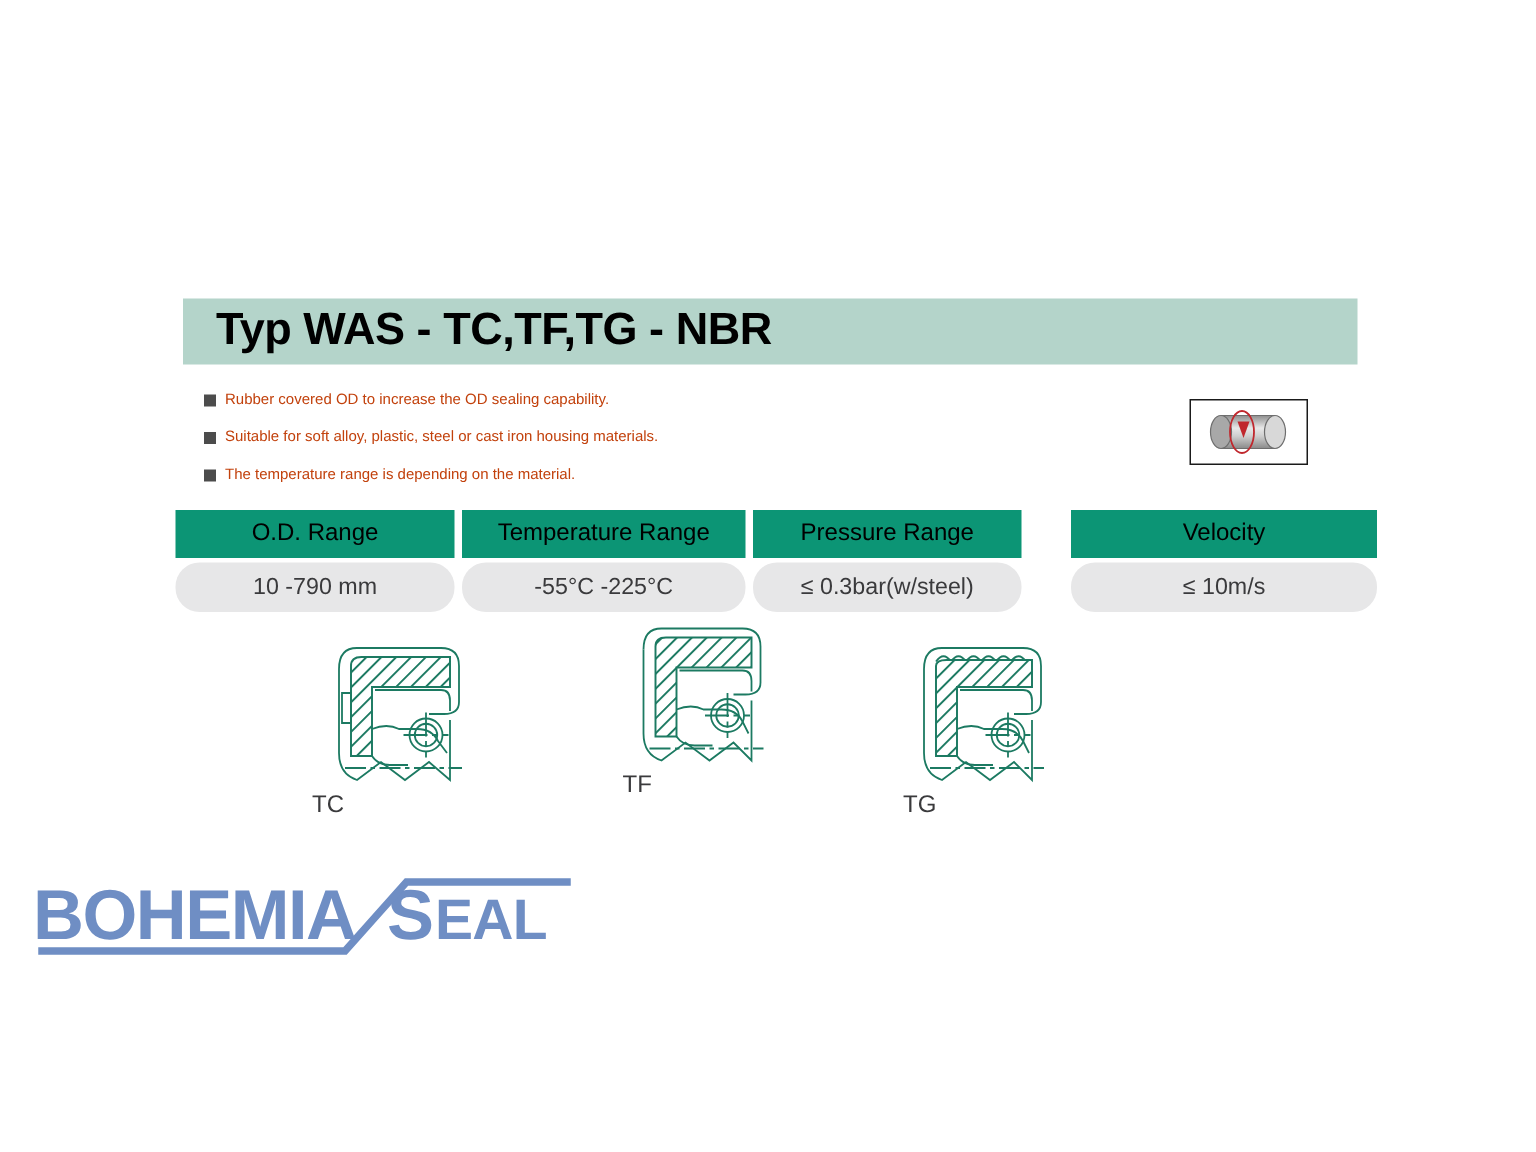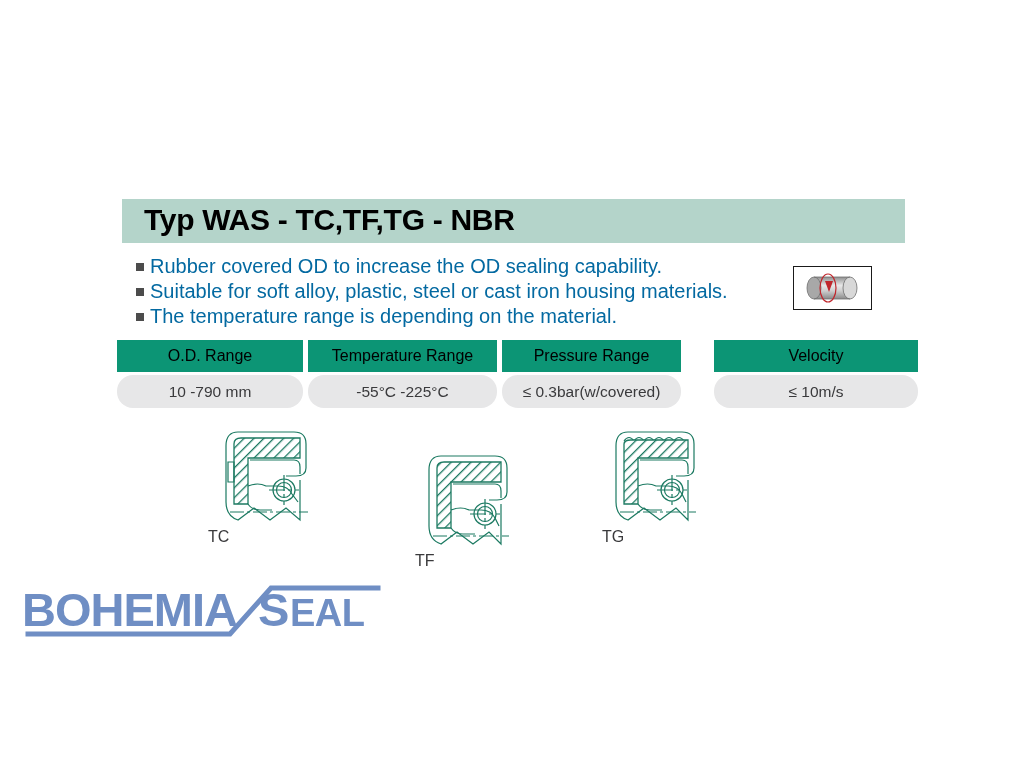--- a/index.html
+++ b/index.html
@@ -54,22 +54,22 @@
   }
   .bullet-mark {
     width: 8px;
     height: 8px;
     background: #4c4c4c;
     margin-top: 6px;
     margin-right: 6px;
     flex: none;
   }
   .bullet-text {
-    font-size: 20px;
-    color: #0369a1;
+    font-size: 10px;
+    color: #c2410c;
     line-height: 19px;
     white-space: nowrap;
   }
 
   
   #shaft-icon {
     position: absolute;
     left: 793px;
     top: 266px;
     width: 79px;
@@ -189,21 +189,21 @@
     <div class="tbl-cell">10 -790 mm</div>
   </div>
 
   <div class="tbl-col" style="left:191px; width:189px;">
     <div class="tbl-head">Temperature Range</div>
     <div class="tbl-cell">-55°C -225°C</div>
   </div>
 
   <div class="tbl-col" style="left:385px; width:179px;">
     <div class="tbl-head">Pressure Range</div>
-    <div class="tbl-cell">≤ 0.3bar(w/covered)</div>
+    <div class="tbl-cell">≤ 0.3bar(w/steel)</div>
   </div>
 
   <div class="tbl-col" style="left:597px; width:204px;">
     <div class="tbl-head">Velocity</div>
     <div class="tbl-cell">≤ 10m/s</div>
   </div>
 
 </div>
 
 <div class="seal-fig" style="left:208px; top:424px; width:122px; height:126px;">
@@ -231,21 +231,21 @@
       <circle cx="76" cy="66" r="7.5"></circle>
       <line x1="61" y1="66" x2="91" y2="66" stroke-dasharray="16 3 4 3"></line>
       <line x1="76" y1="51" x2="76" y2="81" stroke-dasharray="16 3 4 3"></line>
 
       <line x1="22" y1="88" x2="100" y2="88" stroke-dasharray="14 3 3 3"></line>
     </g>
   </svg>
   <div class="seal-label">TC</div>
 </div>
 
-<div class="seal-fig" style="left:415px; top:448px; width:112px; height:126px;">
+<div class="seal-fig" style="left:415px; top:411px; width:112px; height:126px;">
   <svg width="112" height="104" viewBox="0 0 112 104">
     <defs>
       <pattern id="hatchTF" width="7" height="7" patternUnits="userSpaceOnUse" patternTransform="rotate(45)">
         <rect width="7" height="7" fill="#ffffff"></rect>
         <line x1="0" y1="0" x2="0" y2="7" stroke="#1c7a62" stroke-width="2.6"></line>
       </pattern>
     </defs>
     <g stroke="#1c7a62" fill="none" stroke-width="1.2">
       <path d="M14,22 Q14,8 26,8 L80,8 Q92,8 92,20 L92,44 Q92,52 82,52 L74,52"></path>
       <path d="M14,22 L14,78 Q14,92 26,96 L42,84 L58,96 L74,84 L86,96 L86,56"></path>

